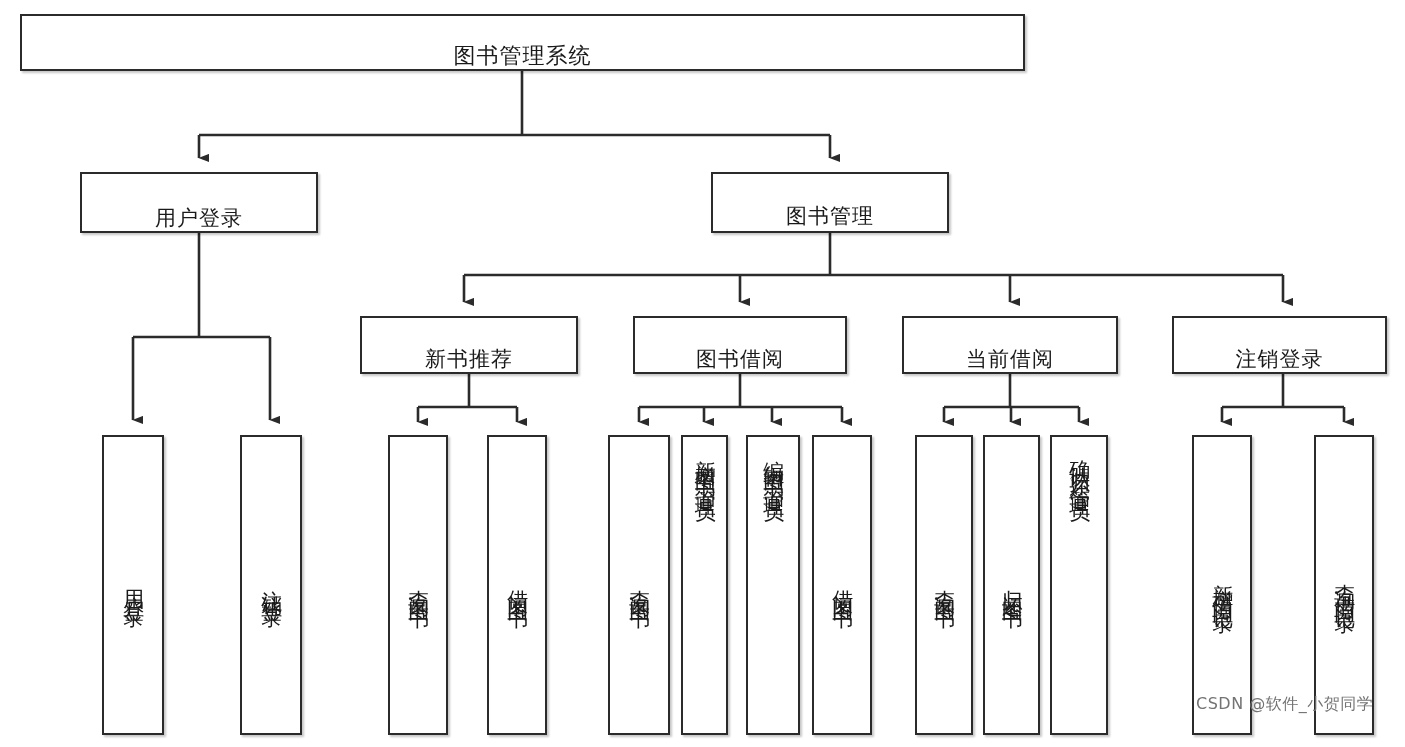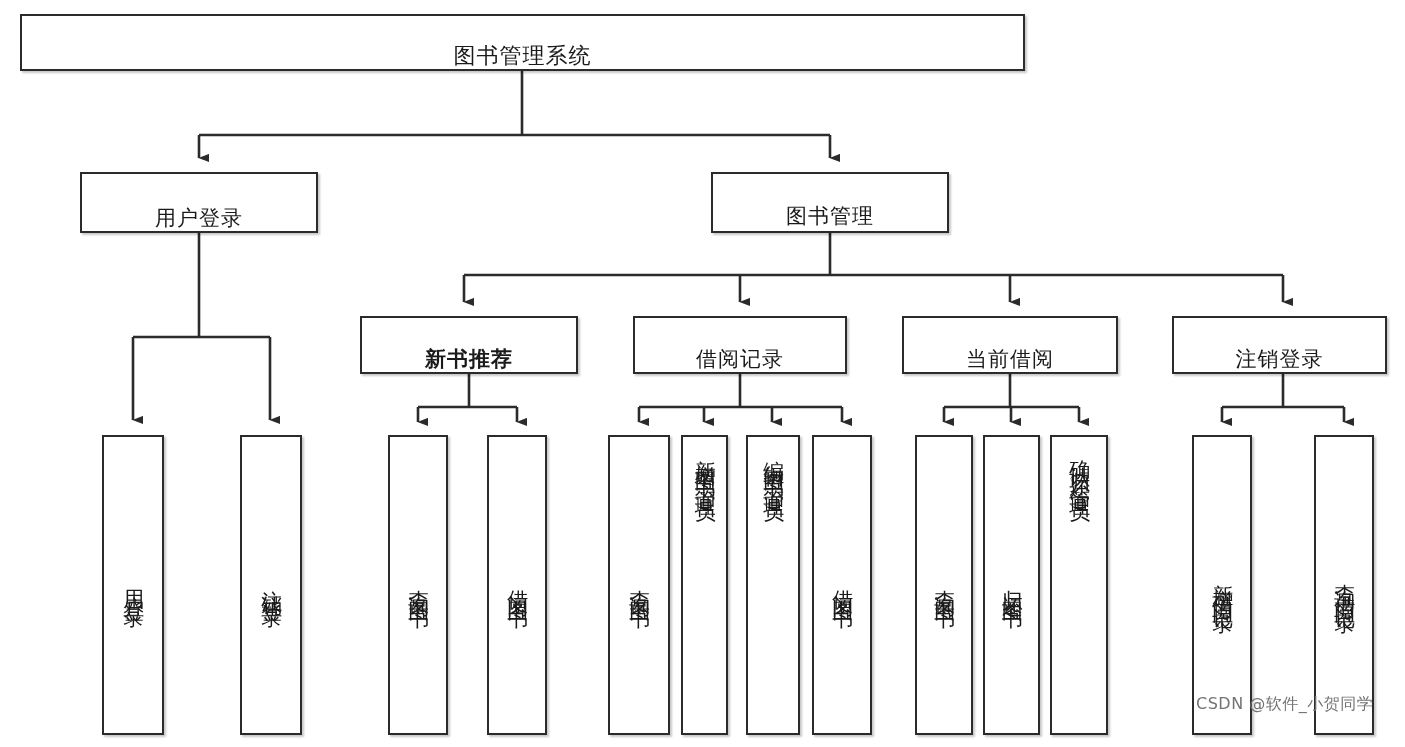--- a/index.html
+++ b/index.html
@@ -144,26 +144,26 @@
   </div>
 
   <div class="node horiz" style="left:80px; top:172px; width:238px; height:61px;">
     <span class="node-label">用户登录</span>
   </div>
 
   <div class="node horiz" style="left:711px; top:172px; width:238px; height:61px;font-family:Liberation Mono, monospace;">
     <span class="node-label">图书管理</span>
   </div>
 
-  <div class="node horiz" style="left:360px; top:316px; width:218px; height:58px;font-weight:bold;">
+  <div class="node horiz" style="left:360px; top:316px; width:218px; height:58px;">
     <span class="node-label">新书推荐</span>
   </div>
 
   <div class="node horiz" style="left:633px; top:316px; width:214px; height:58px;">
-    <span class="node-label">借阅记录</span>
+    <span class="node-label">图书借阅</span>
   </div>
 
   <div class="node horiz" style="left:902px; top:316px; width:216px; height:58px;">
     <span class="node-label">当前借阅</span>
   </div>
 
   <div class="node horiz" style="left:1172px; top:316px; width:215px; height:58px;">
     <span class="node-label">注销登录</span>
   </div>
 

